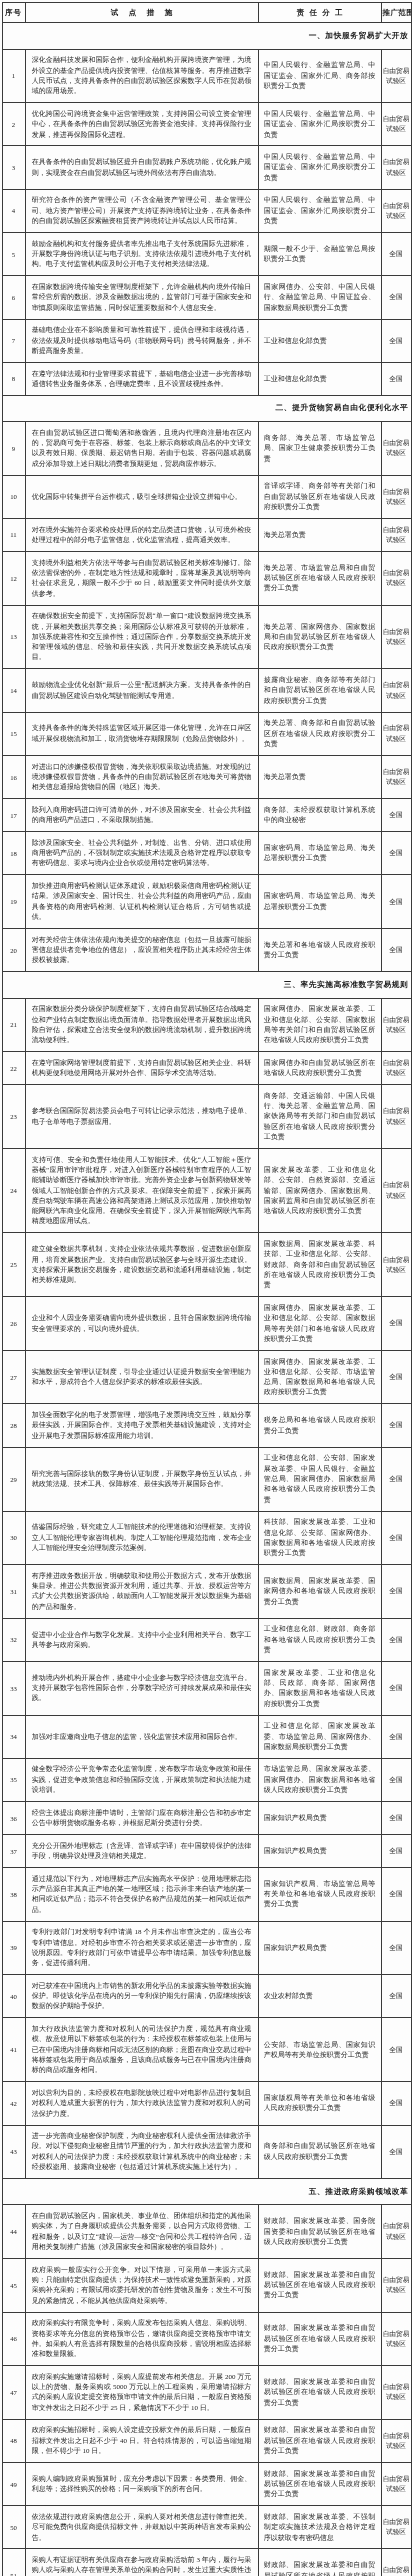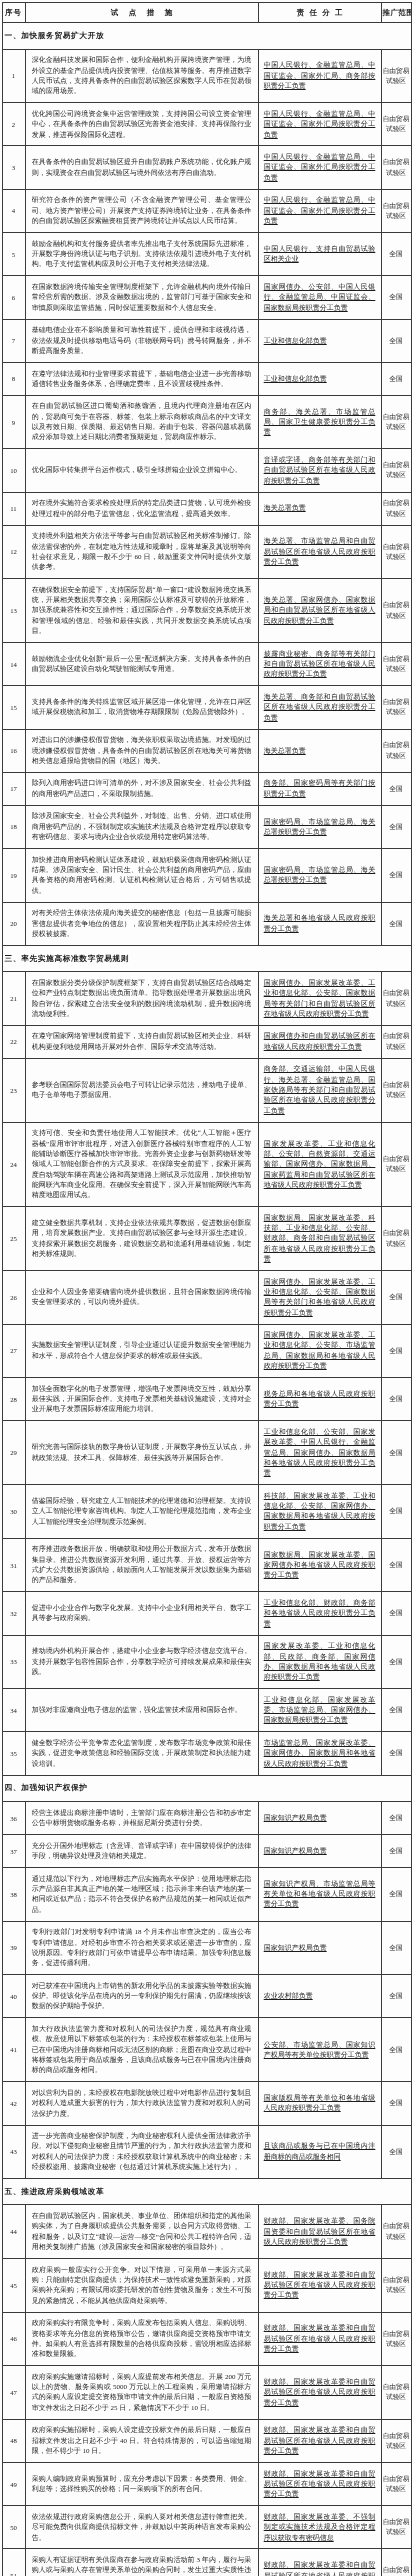--- a/index.html
+++ b/index.html
@@ -42,42 +42,41 @@
     overflow: hidden;
   }
   th.head.h-no { letter-spacing: 0.15em; }
   th.head.h-measure { letter-spacing: 1.4em; text-indent: 1.4em; }
   th.head.h-resp { letter-spacing: 0.7em; text-indent: 0.7em; }
   th.head.h-scope { letter-spacing: 0.05em; }
   td.section-title {
     font-family: "Liberation Sans", "DejaVu Sans", sans-serif;
     font-weight: bold;
     font-size: 7.7px;
-    text-align: left;
+    text-align: right;
     padding: 7.7px 2.1px;
     letter-spacing: 0.08em;
   }
   td.no {
     text-align: center;
     font-size: 6.7px;
     padding: 2.1px 1px;
   }
   td.measure {
     font-size: 7px;
     line-height: 10.3px;
     text-align: justify;
     padding: 5.7px 6.2px;
     margin-top: 34px;
   }
   td.resp {
     font-size: 7px;
     line-height: 10.3px;
     text-align: justify;
     padding: 5.7px 5.2px;
-    text-decoration: underline;
   }
   td.scope {
     font-size: 6.7px;
     line-height: 10.3px;
     text-align: center;
     padding: 5.7px 1px;
   }
 </style>
 </head>
 <body>
@@ -122,21 +121,21 @@
         </tr>
         <tr>
           <td class="no">4</td>
           <td class="measure">研究符合条件的资产管理公司（不含金融资产管理公司、基金管理公司、地方资产管理公司）开展资产支持证券跨境转让业务，在具备条件的自由贸易试验区探索融资租赁资产跨境转让并试点以人民币结算。</td>
           <td class="resp">中国人民银行、金融监管总局、中国证监会、国家外汇局按职责分工负责</td>
           <td class="scope">自由贸易试验区</td>
         </tr>
         <tr>
           <td class="no">5</td>
           <td class="measure">鼓励金融机构和支付服务提供者率先推出电子支付系统国际先进标准，开展数字身份跨境认证与电子识别。支持依法依规引进境外电子支付机构。电子支付监管机构应及时公开电子支付相关法律法规。</td>
-          <td class="resp">中国人民银行、支持自由贸易试验区相关企业</td>
+          <td class="resp">期限一般不少于、金融监管总局按职责分工负责</td>
           <td class="scope">全国</td>
         </tr>
         <tr>
           <td class="no">6</td>
           <td class="measure">在国家数据跨境传输安全管理制度框架下，允许金融机构向境外传输日常经营所需的数据。涉及金融数据出境的，监管部门可基于国家安全和审慎原则采取监管措施，同时保证重要数据和个人信息安全。</td>
           <td class="resp">国家网信办、公安部、中国人民银行、金融监管总局、中国证监会、国家数据局按职责分工负责</td>
           <td class="scope">全国</td>
         </tr>
         <tr>
           <td class="no">7</td>
@@ -144,20 +143,23 @@
           <td class="resp">工业和信息化部负责</td>
           <td class="scope">全国</td>
         </tr>
         <tr>
           <td class="no">8</td>
           <td class="measure">在遵守法律法规和行业管理要求前提下，基础电信企业进一步完善移动通信转售业务服务体系，合理确定费率，且不设置歧视性条件。</td>
           <td class="resp">工业和信息化部负责</td>
           <td class="scope">全国</td>
         </tr>
         <tr>
+          <td colspan="4" class="section-title">二、提升货物贸易自由化便利化水平</td>
+        </tr>
+        <tr>
           <td class="no">9</td>
           <td class="measure">在自由贸易试验区进口葡萄酒和蒸馏酒，且境内代理商注册地在区内的，贸易商可免于在容器、标签、包装上标示商标或商品名的中文译文以及有效日期、保质期、最迟销售日期。若由于包装、容器问题或易腐成分添加导致上述日期比消费者预期更短，贸易商应作标示。</td>
           <td class="resp">商务部、海关总署、市场监管总局、国家卫生健康委按职责分工负责</td>
           <td class="scope">自由贸易试验区</td>
         </tr>
         <tr>
           <td class="no">10</td>
           <td class="measure">优化国际中转集拼平台运作模式，吸引全球拼箱企业设立拼箱中心。</td>
           <td class="resp">音译或字译、商务部等有关部门和自由贸易试验区所在地省级人民政府按职责分工负责</td>
           <td class="scope">自由贸易试验区</td>
@@ -194,21 +196,21 @@
         </tr>
         <tr>
           <td class="no">16</td>
           <td class="measure">对进出口的涉嫌侵权假冒货物，海关依职权采取边境措施。对发现的过境涉嫌侵权假冒货物，具备条件的自由贸易试验区所在地海关可将货物相关信息通报给货物目的国（地区）海关。</td>
           <td class="resp">海关总署负责</td>
           <td class="scope">自由贸易试验区</td>
         </tr>
         <tr>
           <td class="no">17</td>
           <td class="measure">除列入商用密码进口许可清单的外，对不涉及国家安全、社会公共利益的商用密码产品进口，不采取限制措施。</td>
-          <td class="resp">商务部、国家密码局等有关部门按职责分工负责</td>
+          <td class="resp">商务部、未经授权获取计算机系统中的商业秘密</td>
           <td class="scope">全国</td>
         </tr>
         <tr>
           <td class="no">18</td>
           <td class="measure">除涉及国家安全、社会公共利益外，对制造、出售、分销、进口或使用商用密码产品的，不强制制定或实施技术法规及合格评定程序以获取专有密码信息、要求与境内企业合伙或使用特定密码算法等。</td>
           <td class="resp">国家密码局、市场监管总局、海关总署按职责分工负责</td>
           <td class="scope">全国</td>
         </tr>
         <tr>
           <td class="no">19</td>
@@ -309,23 +311,20 @@
           <td class="resp">工业和信息化部、国家发展改革委、市场监管总局、国家网信办、国家数据局按职责分工负责</td>
           <td class="scope">全国</td>
         </tr>
         <tr>
           <td class="no">35</td>
           <td class="measure">健全数字经济公平竞争常态化监管制度，发布数字市场竞争政策和最佳实践，促进竞争政策信息和经验国际交流，开展政策制定和执法能力建设培训。</td>
           <td class="resp">市场监管总局、国家发展改革委、国家网信办、国家数据局和各地省级人民政府按职责分工负责</td>
           <td class="scope">全国</td>
         </tr>
         <tr>
-          <td colspan="4" class="section-title">四、加强知识产权保护</td>
-        </tr>
-        <tr>
           <td class="no">36</td>
           <td class="measure">经营主体提出商标注册申请时，主管部门应在商标注册公告和初步审定公告中标明货物或服务名称，并根据尼斯分类进行分类。</td>
           <td class="resp">国家知识产权局负责</td>
           <td class="scope">全国</td>
         </tr>
         <tr>
           <td class="no">37</td>
           <td class="measure">充分公开国外地理标志（含意译、音译或字译）在中国获得保护的法律手段，明确异议处理及注销相关规定。</td>
           <td class="resp">国家知识产权局负责</td>
           <td class="scope">全国</td>
@@ -356,21 +355,21 @@
         </tr>
         <tr>
           <td class="no">42</td>
           <td class="measure">对以营利为目的，未经授权在电影院放映过程中对电影作品进行复制且对权利人造成重大损害的行为，加大行政执法监管力度和对权利人的司法保护力度。</td>
           <td class="resp">国家版权局等有关单位和各地省级人民政府按职责分工负责</td>
           <td class="scope">全国</td>
         </tr>
         <tr>
           <td class="no">43</td>
           <td class="measure">进一步完善商业秘密保护制度，为商业秘密权利人提供全面法律救济手段。对以下侵犯商业秘密且情节严重的行为，加大行政执法监管力度和对权利人的司法保护力度：未经授权获取计算机系统中的商业秘密；未经授权盗用、披露商业秘密（包括通过计算机系统实施上述行为）。</td>
-          <td class="resp">且该商品或服务与已在中国境内注册商标的商品或服务相同</td>
+          <td class="resp">商务部和自由贸易试验区所在地省级人民政府按职责分工负责</td>
           <td class="scope">全国</td>
         </tr>
         <tr>
           <td colspan="4" class="section-title">五、推进政府采购领域改革</td>
         </tr>
         <tr>
           <td class="no">44</td>
           <td class="measure">在自由贸易试验区内，国家机关、事业单位、团体组织和指定的其他采购实体，为了自身履职或提供公共服务需要，以合同方式取得货物、工程和服务，以及订立“建设—运营—移交”合同和公共工程特许合同，适用相关复制推广措施（涉及国家安全和国家秘密的项目除外）。</td>
           <td class="resp">财政部、国家发展改革委、国务院国资委和自由贸易试验区所在地省级人民政府按职责分工负责</td>
           <td class="scope">自由贸易试验区</td>

